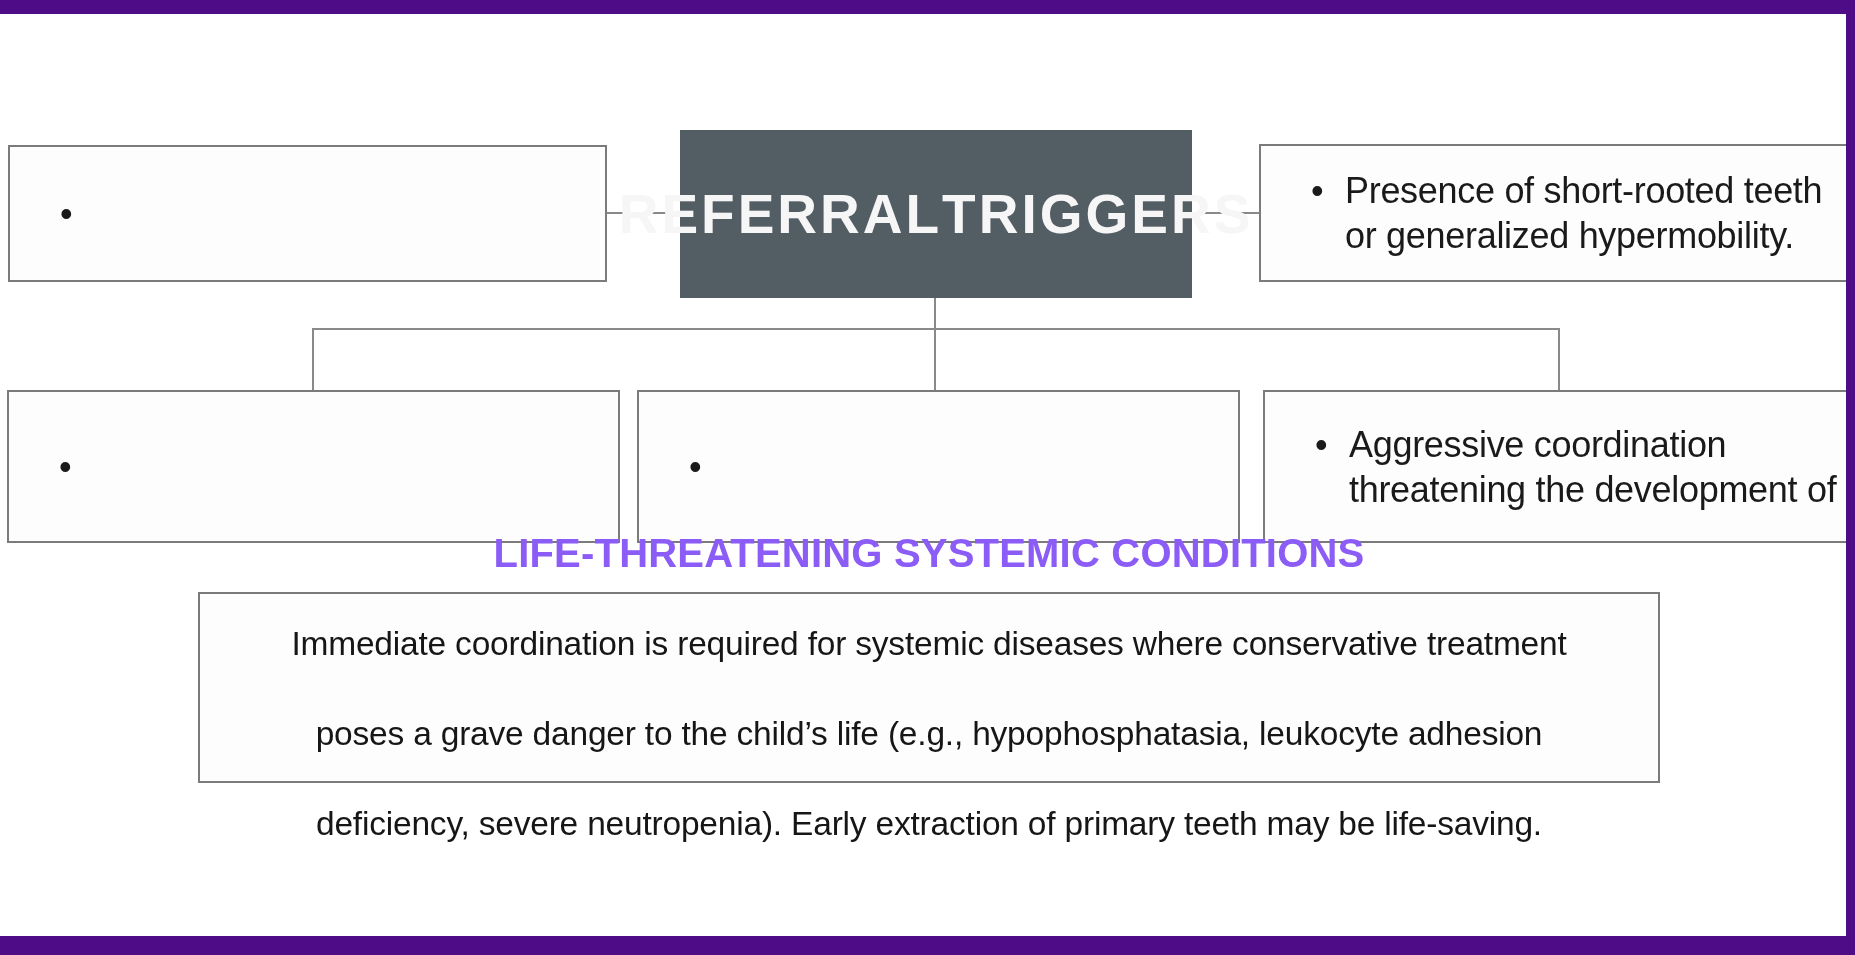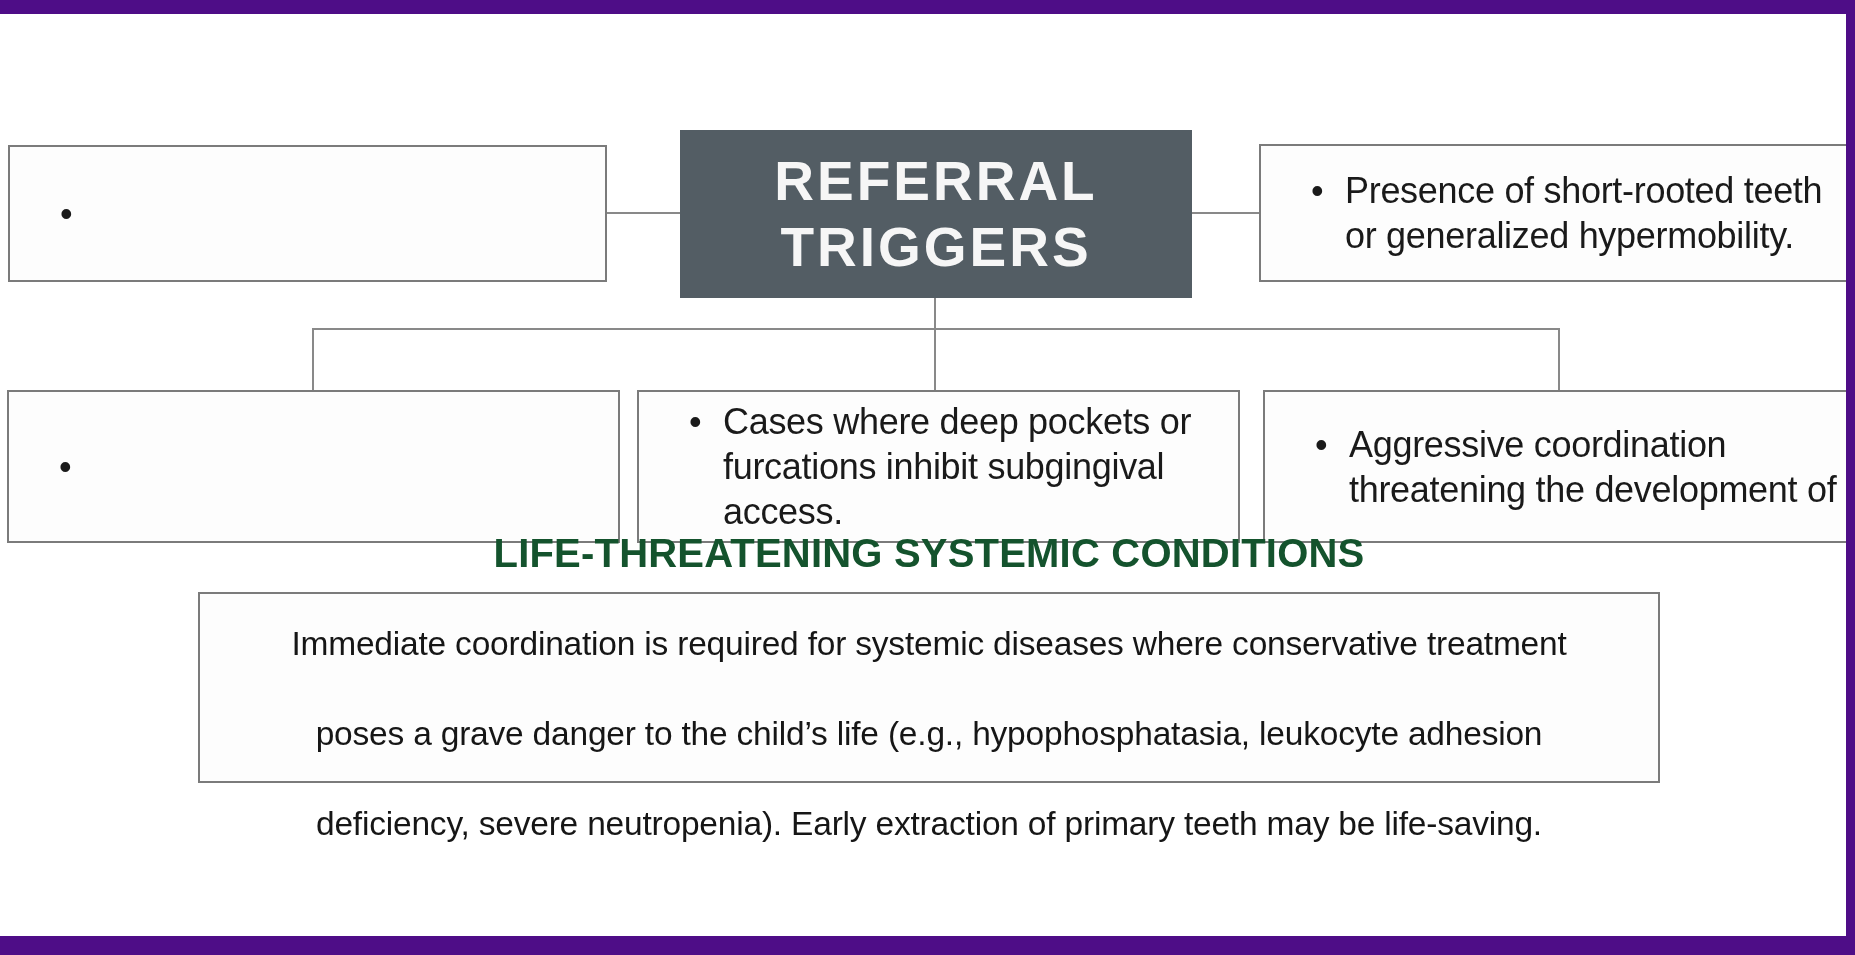--- a/index.html
+++ b/index.html
@@ -68,21 +68,21 @@
     letter-spacing: -0.3px;
   }
 
   
   .title-box {
     position: absolute;
     left: 680px; top: 130px;
     width: 512px; height: 168px;
     background: #535d64;
     display: flex;
-    flex-direction: column;
+    flex-direction: row;
     align-items: center;
     justify-content: center;
     z-index: 3;
   }
   .title-line {
     color: #f6f6f6;
     font-size: 55px;
     font-weight: 800;
     letter-spacing: 3px;
     line-height: 66px;
@@ -102,21 +102,21 @@
     align-items: center;
     justify-content: center;
     text-align: center;
     z-index: 2;
   }
   .systemic-heading {
     font-size: 40px;
     font-weight: 700;
     line-height: 46px;
     letter-spacing: 0.2px;
-    color: #14532d;
+    color: #8b5cf6;
   }
   .systemic-line {
     font-size: 33.5px;
     line-height: 45px;
     letter-spacing: -0.2px;
     color: #161616;
     margin-top: 45px;
   }
 </style>
 </head>
@@ -160,25 +160,20 @@
 
   <div class="box box-mid-left">
     <div class="bullet-item">
       <span class="bullet-dot">•</span>
     </div>
   </div>
 
   <div class="box box-mid-center">
     <div class="bullet-item">
       <span class="bullet-dot">•</span>
-      <span class="bullet-lines">
-        <div>Cases where deep pockets or</div>
-        <div>furcations inhibit subgingival</div>
-        <div>access.</div>
-      </span>
     </div>
   </div>
 
   <div class="box box-mid-right">
     <div class="bullet-item">
       <span class="bullet-dot">•</span>
       <span class="bullet-lines">
         <div>Aggressive coordination</div>
         <div>threatening the development of</div>
       </span>

